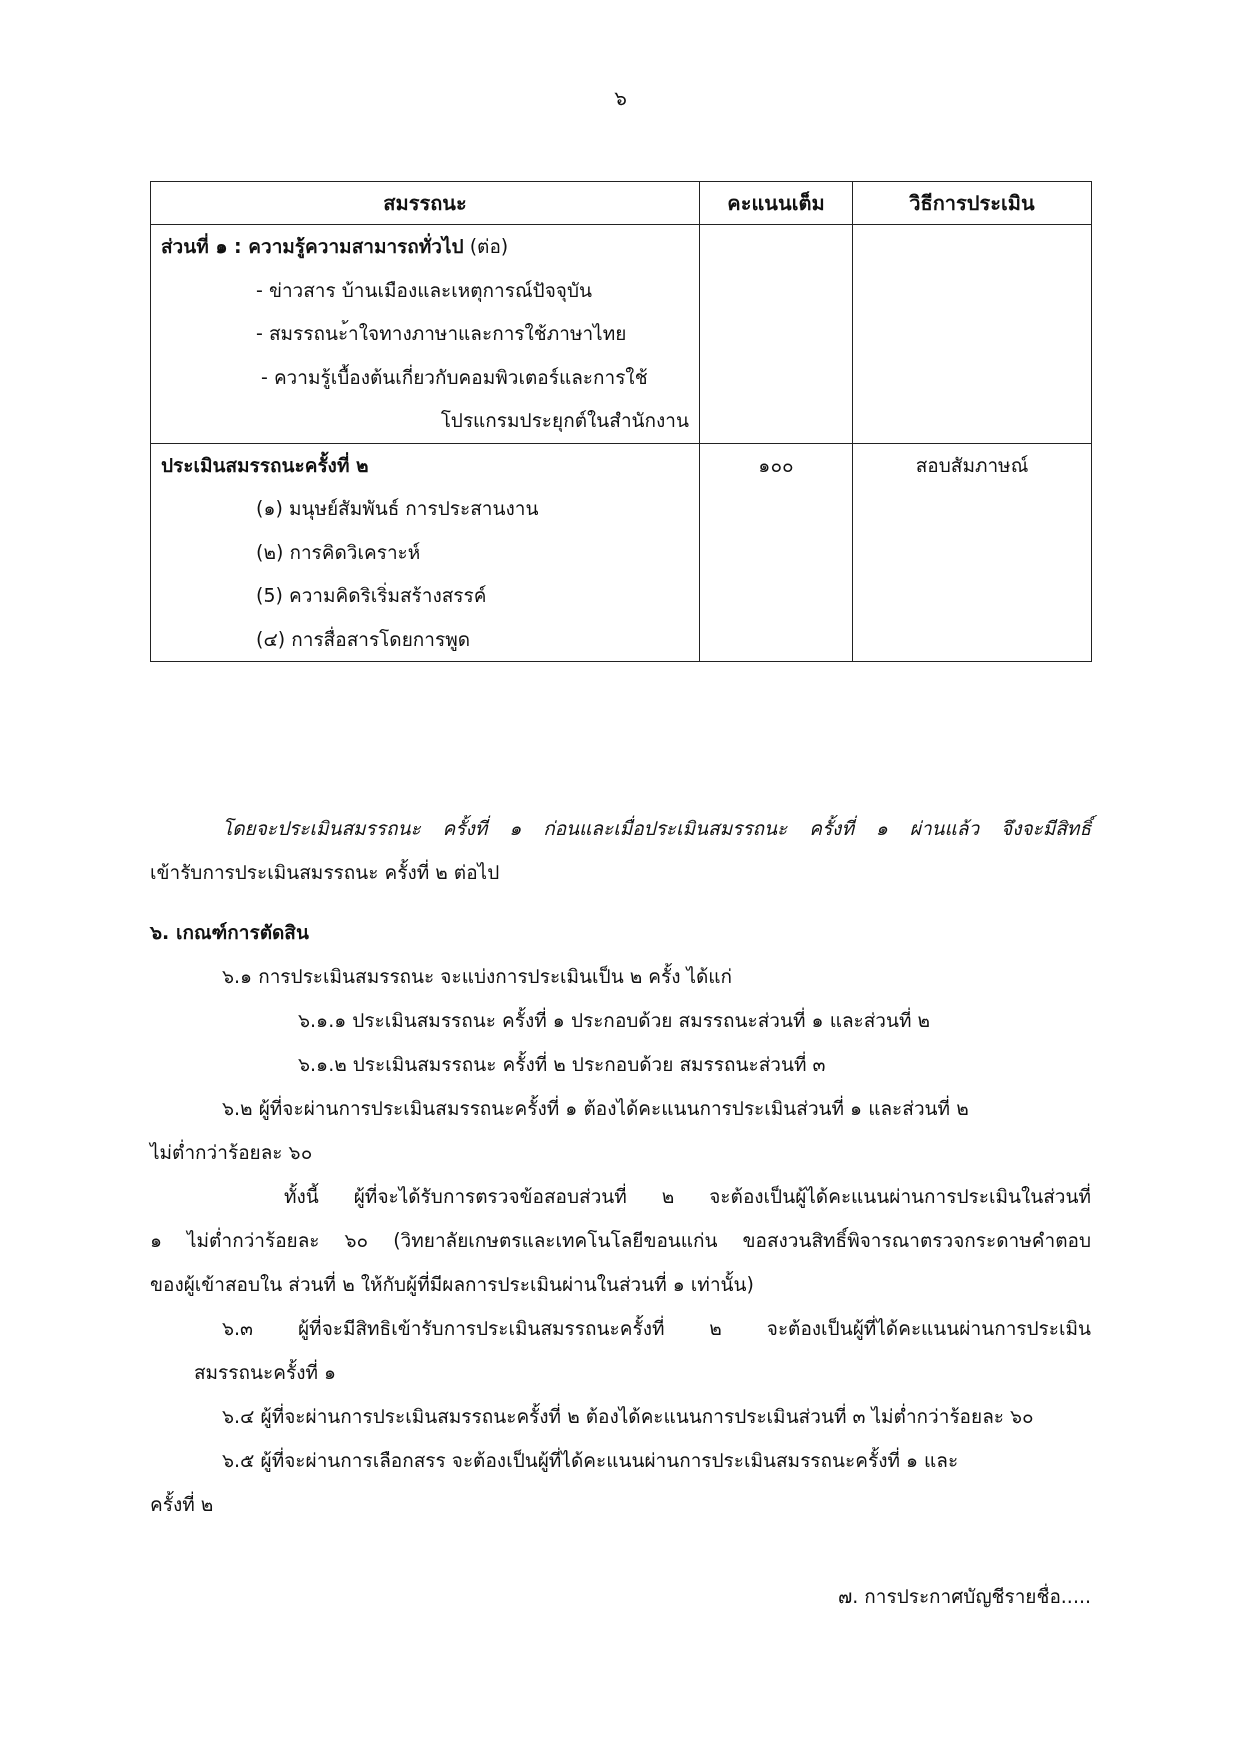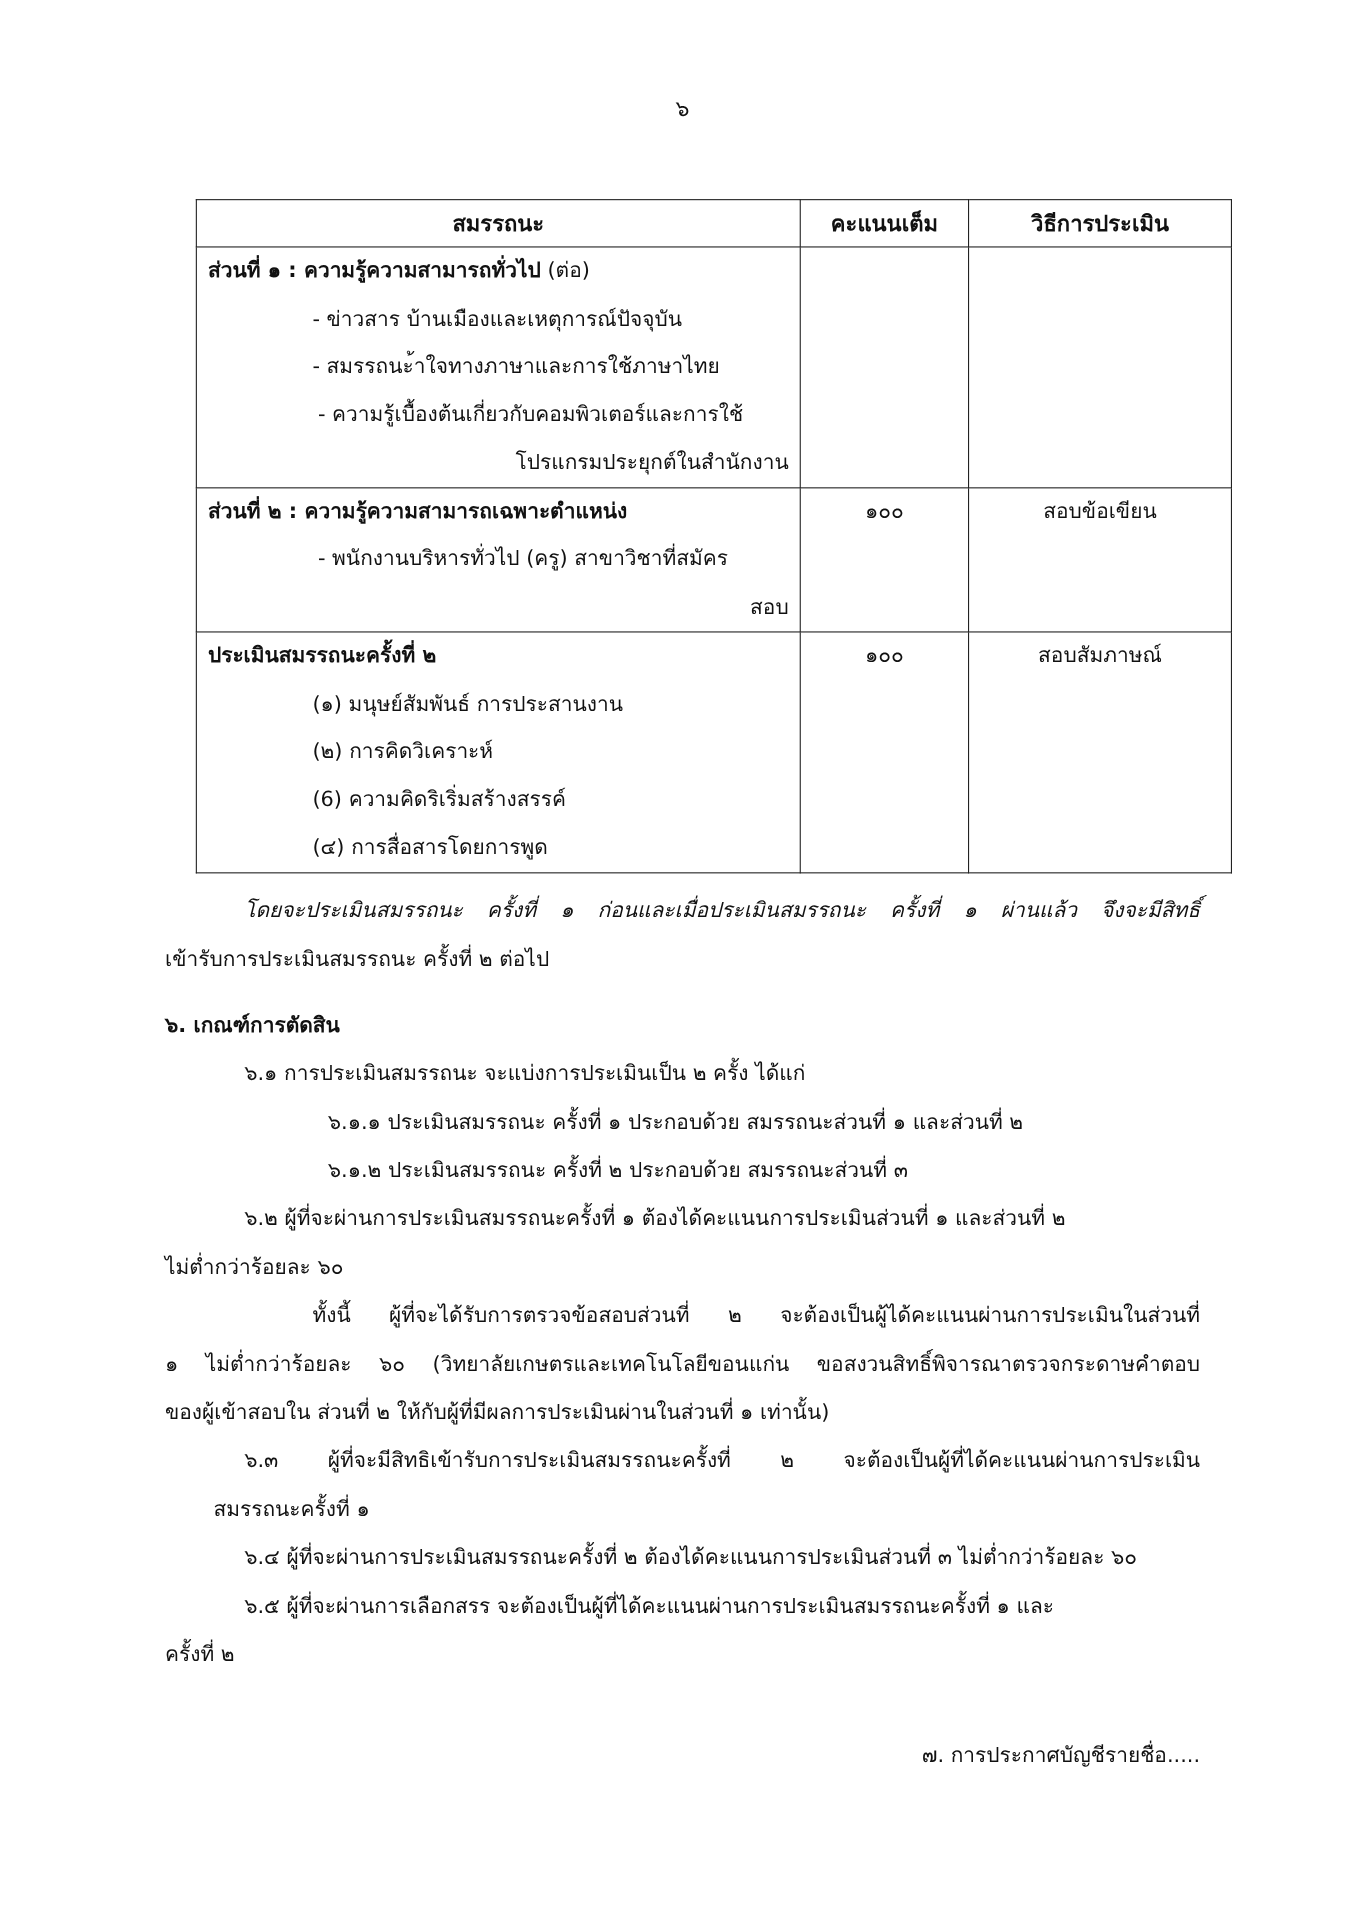--- a/index.html
+++ b/index.html
@@ -9,21 +9,20 @@
     color: #111111;
   }
   .page-number {
     position: absolute; top: 82px; left: 0; width: 1241px; text-align: center;
     font-size: 20px;
   }
   table.comp {
     position: absolute; top: 181px; left: 150px;
     width: 941px; border-collapse: collapse; table-layout: fixed;
     font-size: 19px;
-    margin-left: 28px;
   }
   table.comp th, table.comp td {
     border: 1.5px solid #222;
     vertical-align: top; padding: 0 10px;
   }
   table.comp th { font-weight: bold; height: 42px; vertical-align: middle; text-align: center; font-size: 20px;}
   col.c1 { width: 549px; } col.c2 { width: 153px; } col.c3 { width: 239px; }
   .line { height: 43.5px; line-height: 43.5px; white-space: nowrap; }
   .bold { font-weight: bold; }
   .ind1 { padding-left: 95px; }
@@ -60,37 +59,24 @@
         <div class="line ind1">- ข่าวสาร บ้านเมืองและเหตุการณ์ปัจจุบัน</div>
         <div class="line ind1">- สมรรถนะ้าใจทางภาษาและการใช้ภาษาไทย</div>
         <div class="line ind1" style="padding-left:100px">- ความรู้เบื้องต้นเกี่ยวกับคอมพิวเตอร์และการใช้</div>
         <div class="line ind2">โปรแกรมประยุกต์ในสำนักงาน</div>
       </td>
       <td class="center"></td>
       <td class="center"></td>
     </tr>
     <tr>
       <td>
-        <div class="line bold">ส่วนที่ ๒ : ความรู้ความสามารถเฉพาะตำแหน่ง</div>
-        <div class="line" style="padding-left:100px">- พนักงานบริหารทั่วไป (ครู) สาขาวิชาที่สมัคร</div>
-        <div class="line ind2">สอบ</div>
-      </td>
-      <td class="center">
-          <div class="line">๑๐๐</div>
-        </td>
-      <td class="center">
-          <div class="line">สอบข้อเขียน</div>
-        </td>
-    </tr>
-    <tr>
-      <td>
         <div class="line bold">ประเมินสมรรถนะครั้งที่ ๒</div>
         <div class="line ind1">(๑) มนุษย์สัมพันธ์ การประสานงาน</div>
         <div class="line ind1">(๒) การคิดวิเคราะห์</div>
-        <div class="line ind1">(6) ความคิดริเริ่มสร้างสรรค์</div>
+        <div class="line ind1">(5) ความคิดริเริ่มสร้างสรรค์</div>
         <div class="line ind1">(๔) การสื่อสารโดยการพูด</div>
       </td>
       <td class="center">
           <div class="line">๑๐๐</div>
         </td>
       <td class="center">
           <div class="line">สอบสัมภาษณ์</div>
         </td>
     </tr>
   </tbody>

